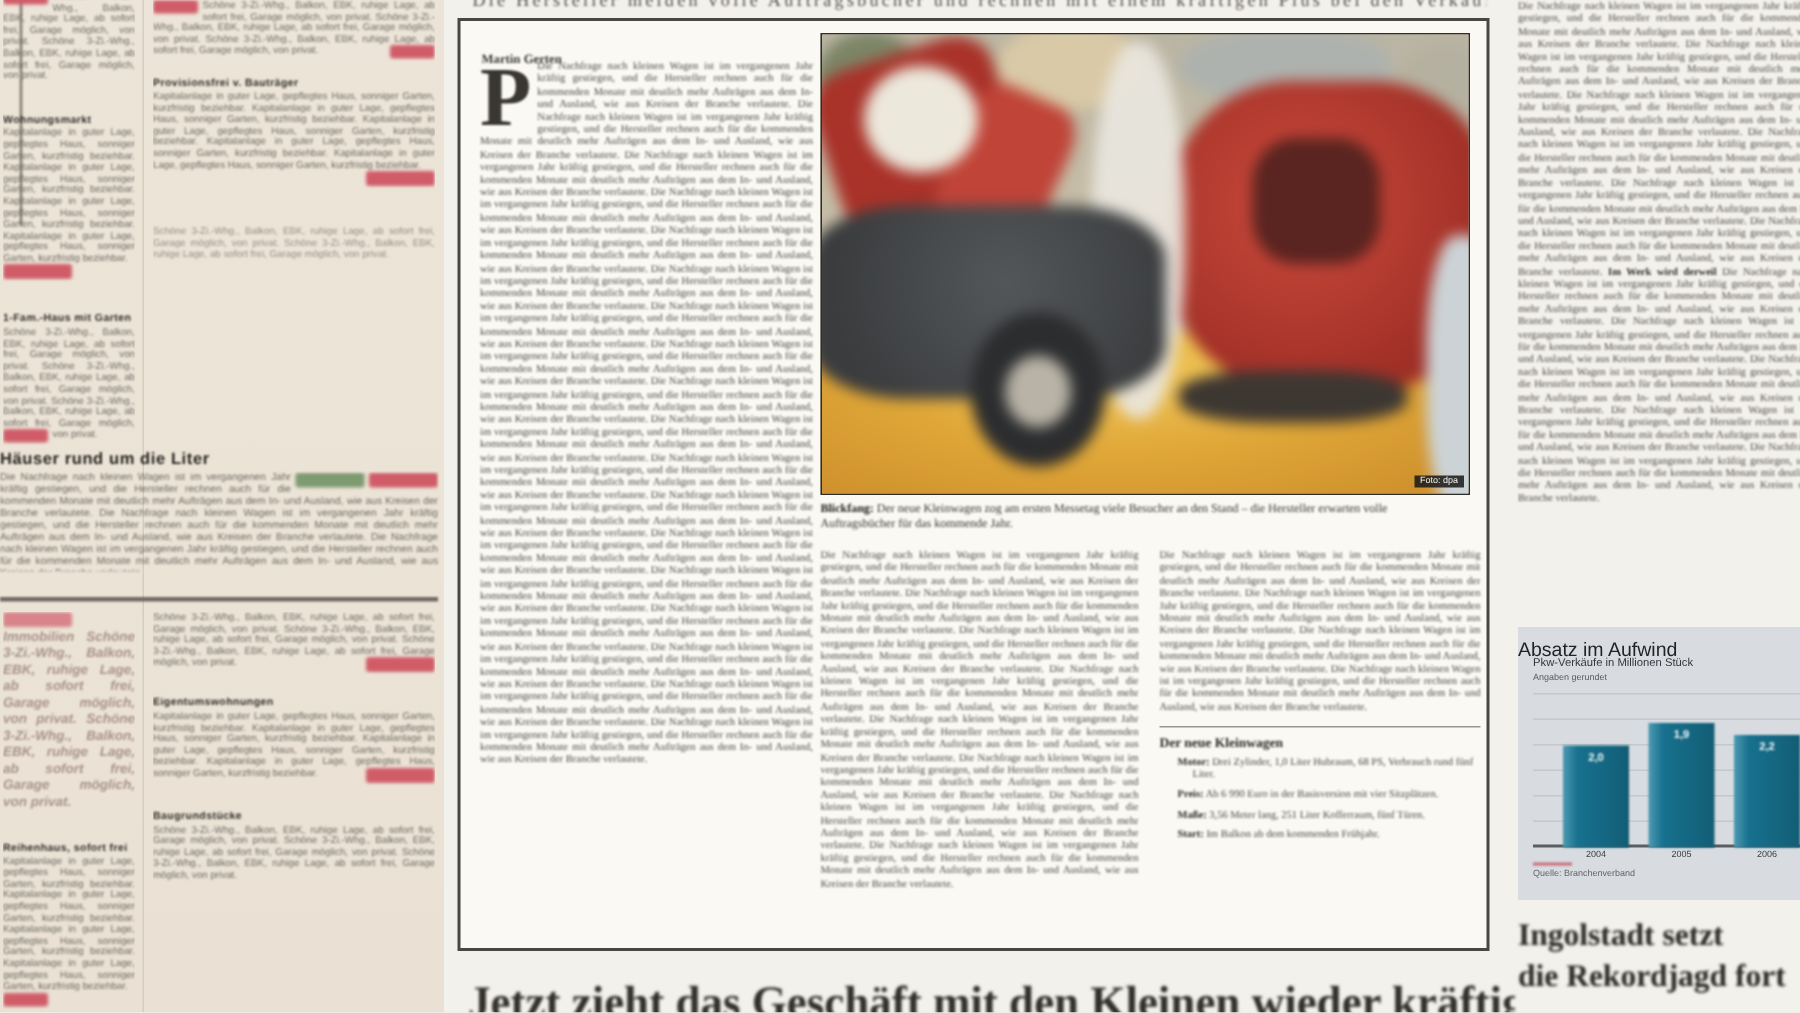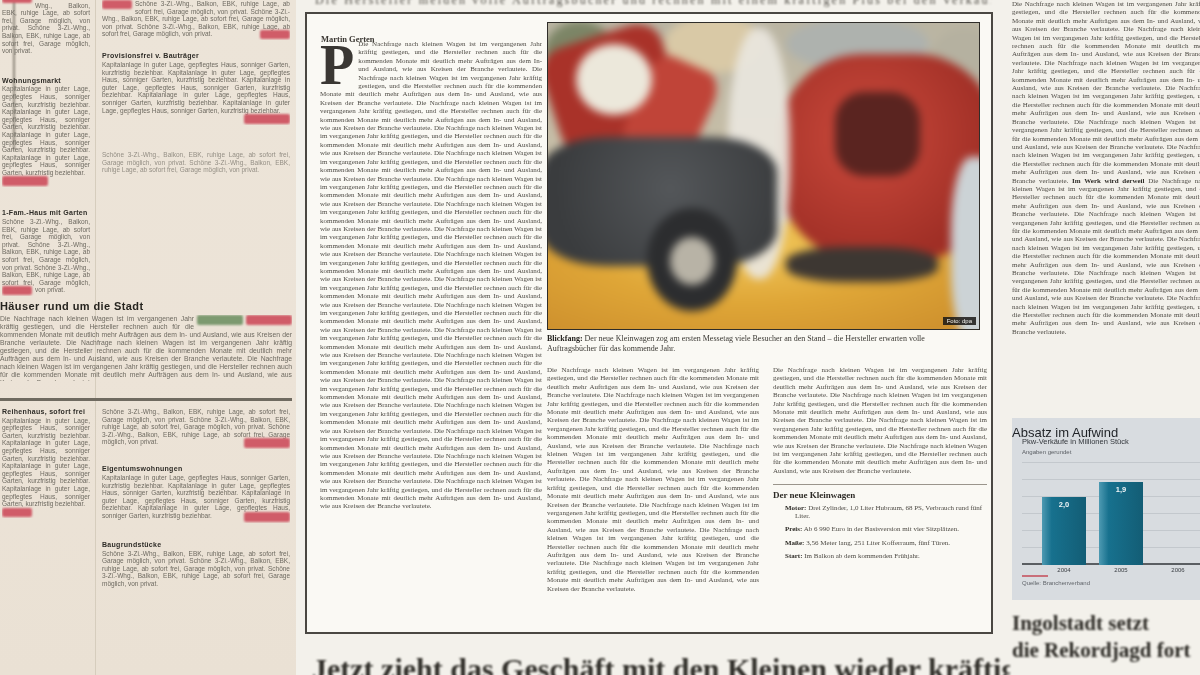--- a/index.html
+++ b/index.html
@@ -128,30 +128,35 @@
         <b>Provisionsfrei v. Bauträger</b>
         <span>Kapitalanlage in guter Lage, gepflegtes Haus, sonniger Garten, kurzfristig beziehbar.  Kapitalanlage in guter Lage, gepflegtes Haus, sonniger Garten, kurzfristig beziehbar.  Kapitalanlage in guter Lage, gepflegtes Haus, sonniger Garten, kurzfristig beziehbar.  Kapitalanlage in guter Lage, gepflegtes Haus, sonniger Garten, kurzfristig beziehbar.  Kapitalanlage in guter Lage, gepflegtes Haus, sonniger Garten, kurzfristig beziehbar.  </span>
         <span class="chip right"></span>
       </div>
       <div class="ad dim">
         <span>Schöne 3-Zi.-Whg., Balkon, EBK, ruhige Lage, ab sofort frei, Garage möglich, von privat.  Schöne 3-Zi.-Whg., Balkon, EBK, ruhige Lage, ab sofort frei, Garage möglich, von privat.  </span>
       </div>
     </div>
 
     <div id="cls-banner">
-      <div class="bt">Häuser rund um die Stadt</div>
+      <div class="bt">Häuser rund um die Liter</div>
       <div class="bl">
         <span class="chip right"></span>
         <span class="chip green right"></span>
         <span>Die Nachfrage nach kleinen Wagen ist im vergangenen Jahr kräftig gestiegen, und die Hersteller rechnen auch für die kommenden Monate mit deutlich mehr Aufträgen aus dem In- und Ausland, wie aus Kreisen der Branche verlautete.  Die Nachfrage nach kleinen Wagen ist im vergangenen Jahr kräftig gestiegen, und die Hersteller rechnen auch für die kommenden Monate mit deutlich mehr Aufträgen aus dem In- und Ausland, wie aus Kreisen der Branche verlautete.  Die Nachfrage nach kleinen Wagen ist im vergangenen Jahr kräftig gestiegen, und die Hersteller rechnen auch für die kommenden Monate mit deutlich mehr Aufträgen aus dem In- und Ausland, wie aus Kreisen der Branche verlautete.  </span>
       </div>
     </div>
     <div id="cls-rule"></div>
 
     <div id="cls-c1b" class="cls-col">
+      <div class="ad dim" style="font-style:italic;font-weight:bold;font-size:9px;line-height:11px;color:#8a6f66">
+        <span class="chip left"></span>
+        <span>Immobilien</span>
+        <span>Schöne 3-Zi.-Whg., Balkon, EBK, ruhige Lage, ab sofort frei, Garage möglich, von privat.  Schöne 3-Zi.-Whg., Balkon, EBK, ruhige Lage, ab sofort frei, Garage möglich, von privat.  </span>
+      </div>
       <div class="ad">
         <b>Reihenhaus, sofort frei</b>
         <span>Kapitalanlage in guter Lage, gepflegtes Haus, sonniger Garten, kurzfristig beziehbar.  Kapitalanlage in guter Lage, gepflegtes Haus, sonniger Garten, kurzfristig beziehbar.  Kapitalanlage in guter Lage, gepflegtes Haus, sonniger Garten, kurzfristig beziehbar.  Kapitalanlage in guter Lage, gepflegtes Haus, sonniger Garten, kurzfristig beziehbar.  </span>
         <span class="chip sm left"></span>
       </div>
     </div>
 
     <div id="cls-c2b" class="cls-col">
       <div class="ad" style="margin-bottom:16px">
         <span>Schöne 3-Zi.-Whg., Balkon, EBK, ruhige Lage, ab sofort frei, Garage möglich, von privat.  Schöne 3-Zi.-Whg., Balkon, EBK, ruhige Lage, ab sofort frei, Garage möglich, von privat.  Schöne 3-Zi.-Whg., Balkon, EBK, ruhige Lage, ab sofort frei, Garage möglich, von privat.  </span>
@@ -245,20 +250,23 @@
         <div class="grid" style="bottom: 85px;"></div>
         <div class="grid" style="bottom: 102px;"></div>
         <div class="bar" style="left: 20px; height: 68px;">
           <span class="bval">2,0</span>
         </div>
         <span class="bxl" style="left: 20px;">2004</span>
         <div class="bar" style="left: 77px; height: 83px;">
           <span class="bval">1,9</span>
         </div>
         <span class="bxl" style="left: 77px;">2005</span>
+        <div class="bar" style="left: 134px; height: 75px;">
+          <span class="bval">2,2</span>
+        </div>
         <span class="bxl" style="left: 134px;">2006</span>
       </div>
     <div class="cdash"></div>
     <div class="csrc">Quelle: Branchenverband</div>
   </div>
 
   <div id="rheadline">
     <div>Ingolstadt setzt</div>
     <div>die Rekordjagd fort</div>
   </div>

